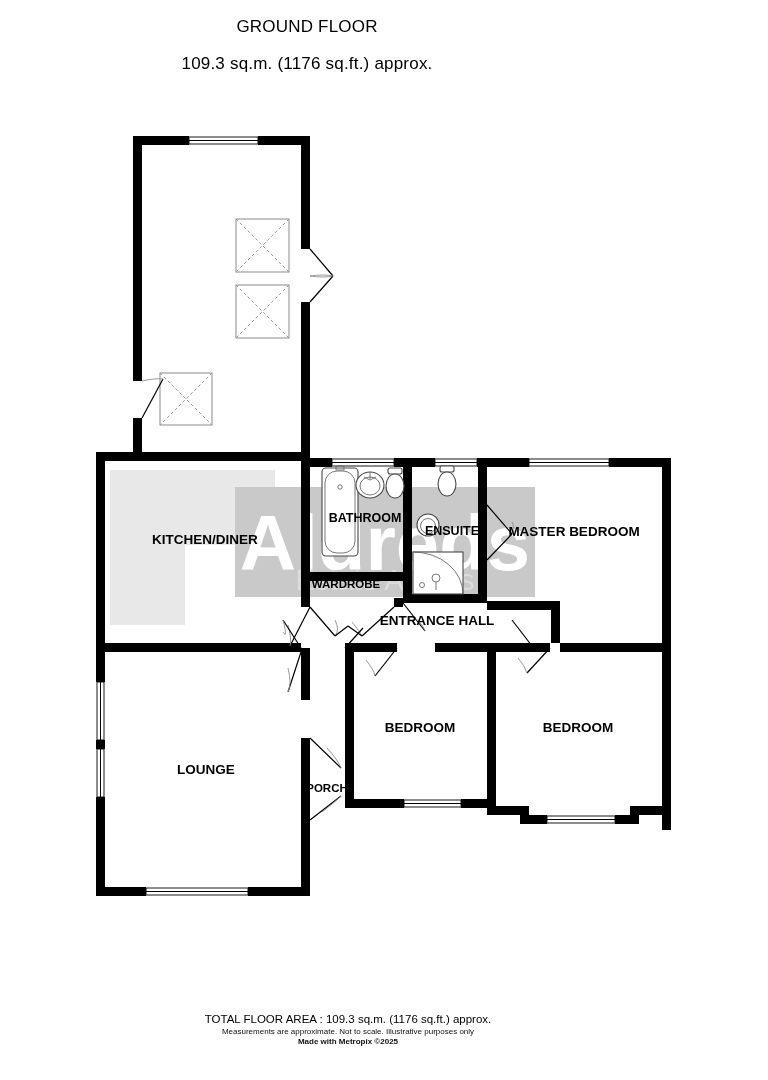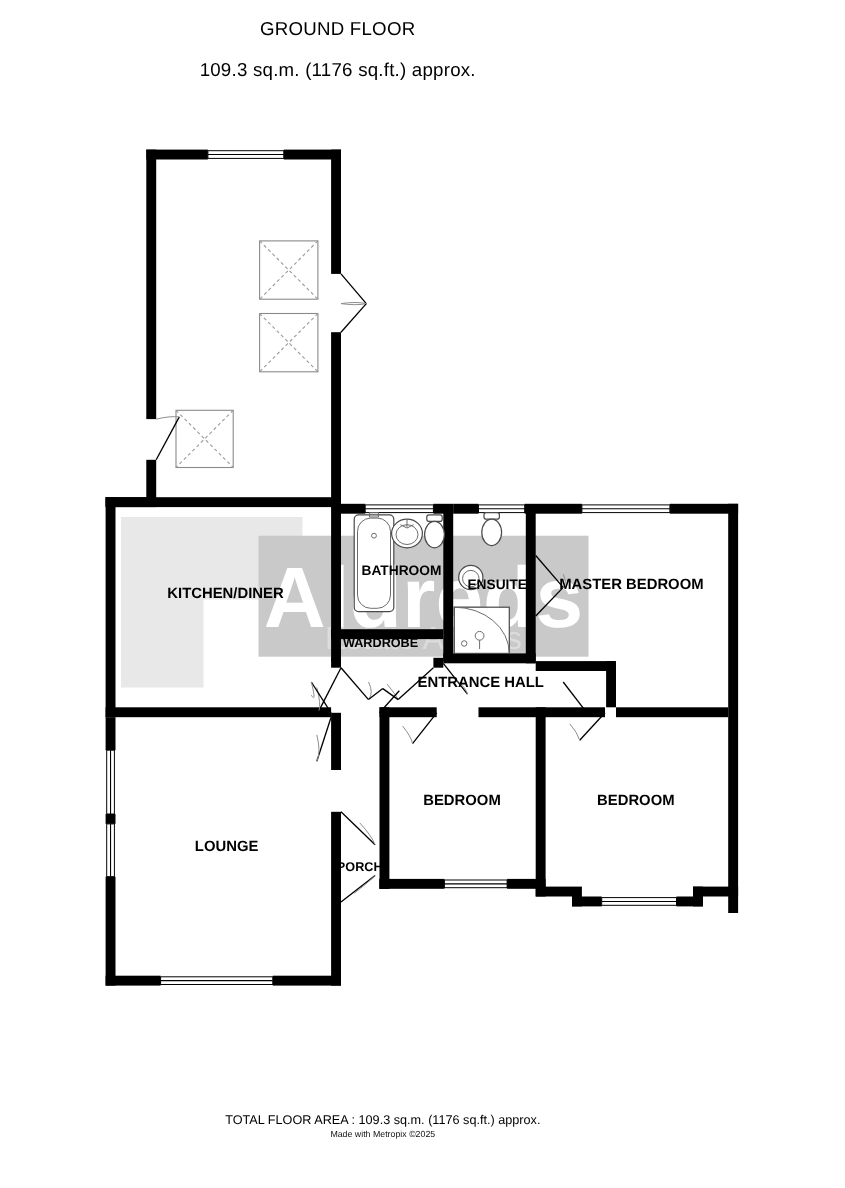--- a/index.html
+++ b/index.html
@@ -51,20 +51,21 @@
   }
   .footer .disclaimer {
     font-size: 8px;
     line-height: 10px;
     color: #111;
   }
   .footer .madewith {
     font-size: 8px;
     line-height: 10px;
     color: #111;
+    font-weight: bold;
   }
   svg.floorplan {
     position: absolute;
     left: 0;
     top: 0;
     width: 768px;
     height: 1080px;
   }
   .room-label {
     font-family: "Liberation Sans", sans-serif;
@@ -329,16 +330,17 @@
       <text class="room-label lbl-13" x="206" y="770">LOUNGE</text>
       <text class="room-label lbl-11" x="327" y="789">PORCH</text>
       <text class="room-label lbl-13" x="420" y="728">BEDROOM</text>
       <text class="room-label lbl-13" x="578" y="728">BEDROOM</text>
     </g>
 
   </svg>
 
   <div class="footer">
     <div class="total">TOTAL FLOOR AREA : 109.3 sq.m. (1176 sq.ft.) approx.</div>
+    <div class="disclaimer">Measurements are approximate.  Not to scale.  Illustrative purposes only</div>
     <div class="madewith">Made with Metropix ©2025</div>
   </div>
 
 </div>
 
 </body></html>

